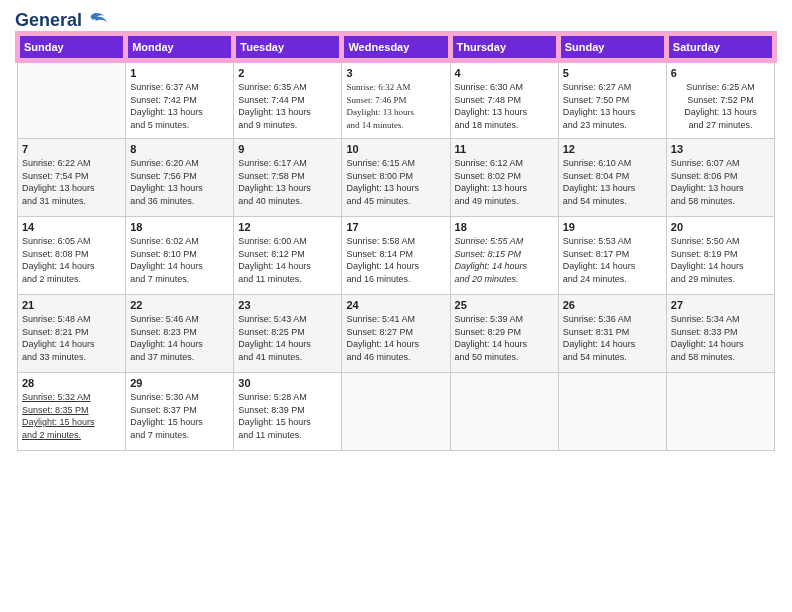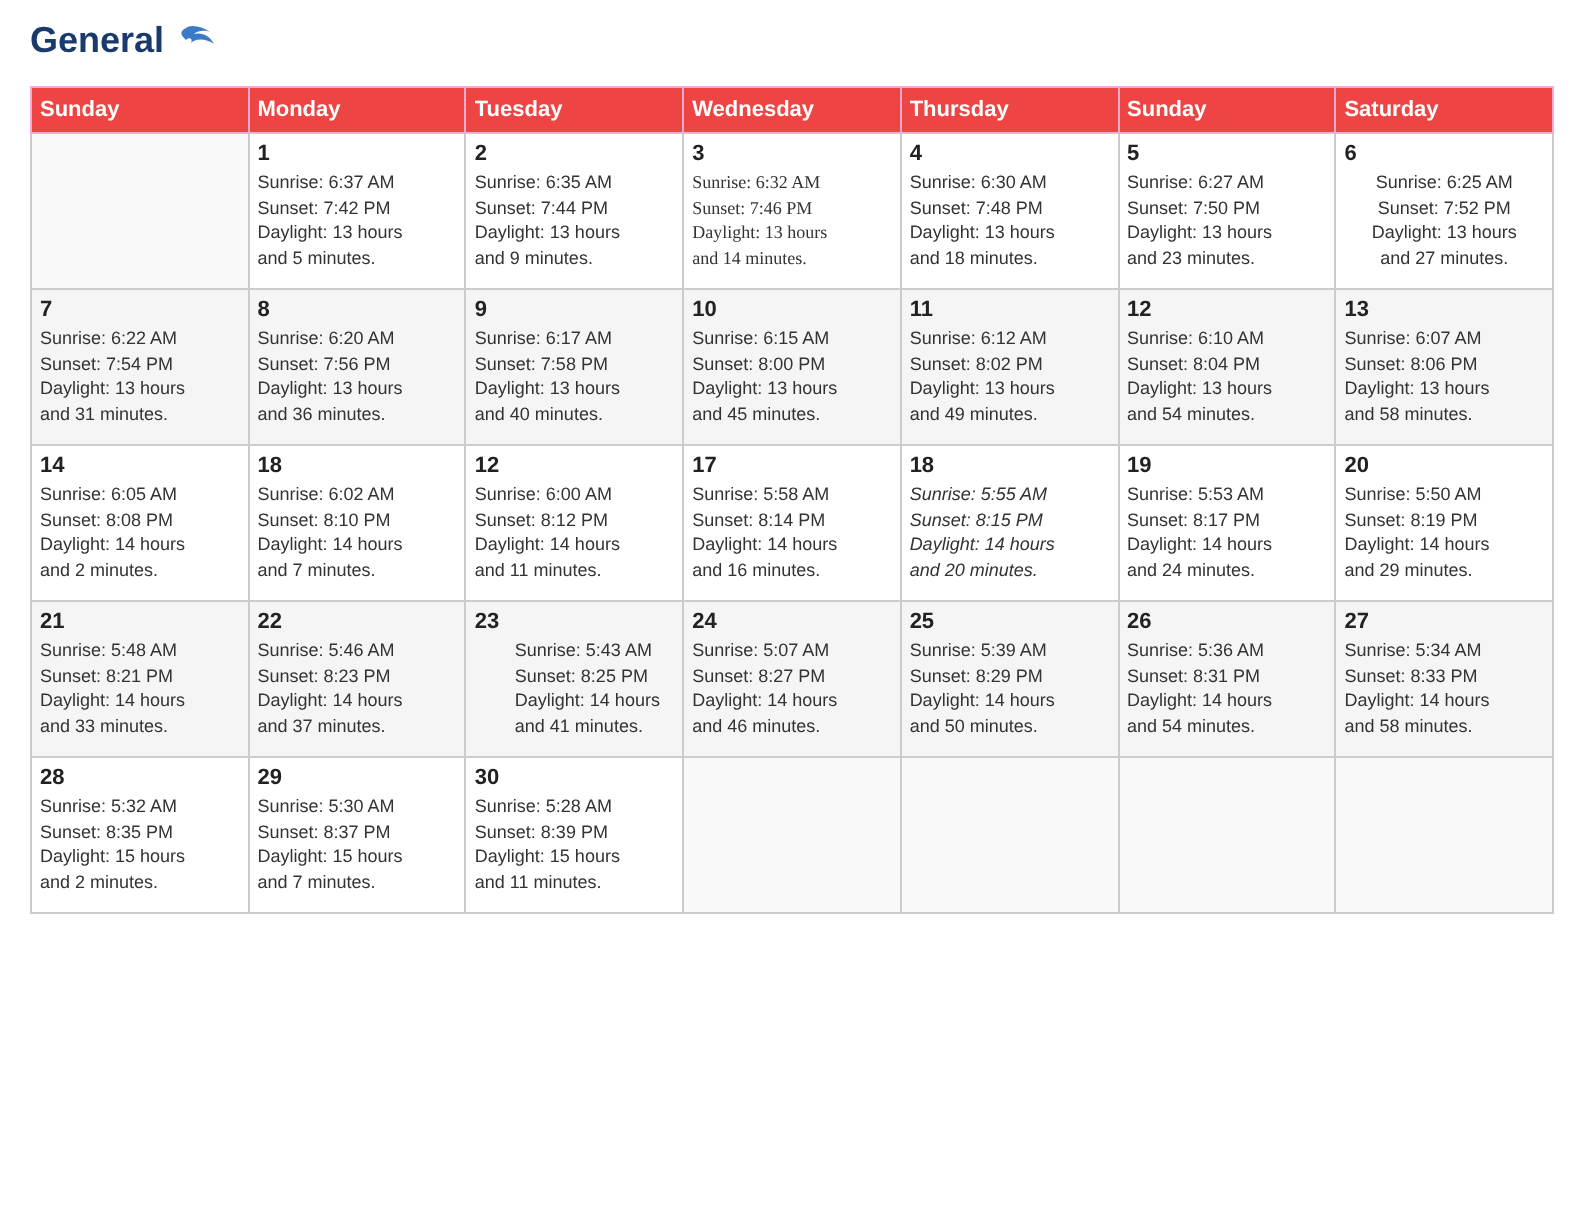--- a/index.html
+++ b/index.html
@@ -12,21 +12,21 @@
     }
     .page {
       width: 792px;
       height: 612px;
       padding: 10px 15px;
     }
     .header {
       display: flex;
       justify-content: space-between;
       align-items: flex-start;
-      margin-bottom: 16px;
+      margin-bottom: 4px;
     }
     .logo {
       display: flex;
       flex-direction: column;
       align-items: flex-start;
     }
     .title-area {
       text-align: right;
     }
     .month-title {
@@ -38,27 +38,27 @@
       font-size: 14px;
       color: #333;
       font-weight: 500;
     }
     table {
       width: 100%;
       border-collapse: collapse;
       table-layout: fixed;
     }
     thead tr th {
-      background-color: #ef4444;
+      background-color: #6d28d9;
       color: white;
       font-size: 11px;
       font-weight: bold;
       padding: 5px 4px;
       text-align: left;
-      border: 1px solid #f9a8d4;
+      border: 5px solid #f9a8d4;
     }
     tbody tr td {
       border: 1px solid #ccc;
       vertical-align: top;
       padding: 4px 4px;
       font-size: 9.5px;
       color: #333;
       height: 78px;
       background: #fff;
     }
@@ -271,28 +271,28 @@
           </td>
           <td>
             <span class="day-number">22</span>
             <div class="day-info" style="white-space: pre-line;">Sunrise: 5:46 AM
 Sunset: 8:23 PM
 Daylight: 14 hours
 and 37 minutes.</div>
           </td>
           <td>
             <span class="day-number">23</span>
-            <div class="day-info" style="white-space: pre-line; margin-left: 20px;">Sunrise: 5:43 AM
+            <div class="day-info" style="white-space: pre-line;">Sunrise: 5:43 AM
 Sunset: 8:25 PM
 Daylight: 14 hours
 and 41 minutes.</div>
           </td>
           <td>
             <span class="day-number">24</span>
-            <div class="day-info" style="white-space: pre-line;">Sunrise: 5:07 AM
+            <div class="day-info" style="white-space: pre-line;">Sunrise: 5:41 AM
 Sunset: 8:27 PM
 Daylight: 14 hours
 and 46 minutes.</div>
           </td>
           <td>
             <span class="day-number">25</span>
             <div class="day-info" style="white-space: pre-line;">Sunrise: 5:39 AM
 Sunset: 8:29 PM
 Daylight: 14 hours
 and 50 minutes.</div>
@@ -308,21 +308,21 @@
             <span class="day-number">27</span>
             <div class="day-info" style="white-space: pre-line;">Sunrise: 5:34 AM
 Sunset: 8:33 PM
 Daylight: 14 hours
 and 58 minutes.</div>
           </td>
         </tr>
         <tr>
           <td>
             <span class="day-number">28</span>
-            <div class="day-info" style="white-space: pre-line;">Sunrise: 5:32 AM
+            <div class="day-info" style="white-space: pre-line; text-decoration: underline;">Sunrise: 5:32 AM
 Sunset: 8:35 PM
 Daylight: 15 hours
 and 2 minutes.</div>
           </td>
           <td>
             <span class="day-number">29</span>
             <div class="day-info" style="white-space: pre-line;">Sunrise: 5:30 AM
 Sunset: 8:37 PM
 Daylight: 15 hours
 and 7 minutes.</div>

